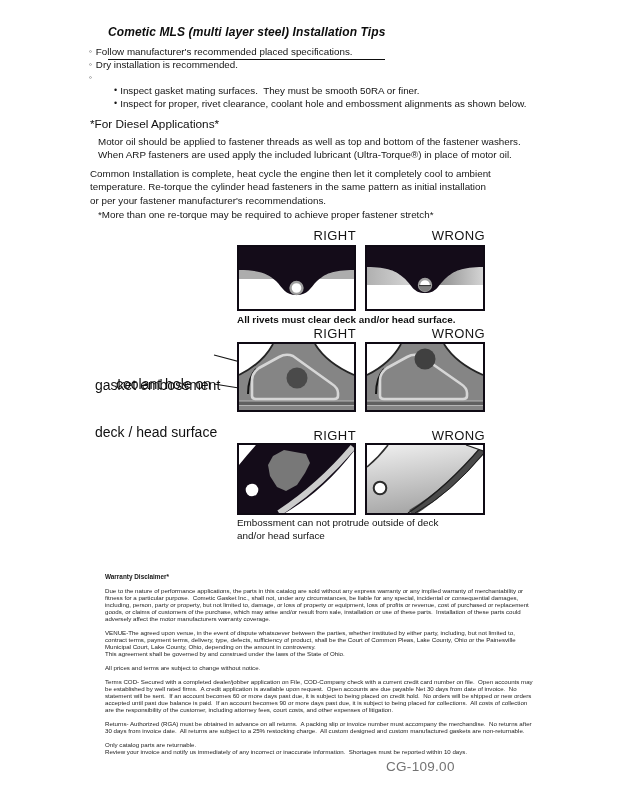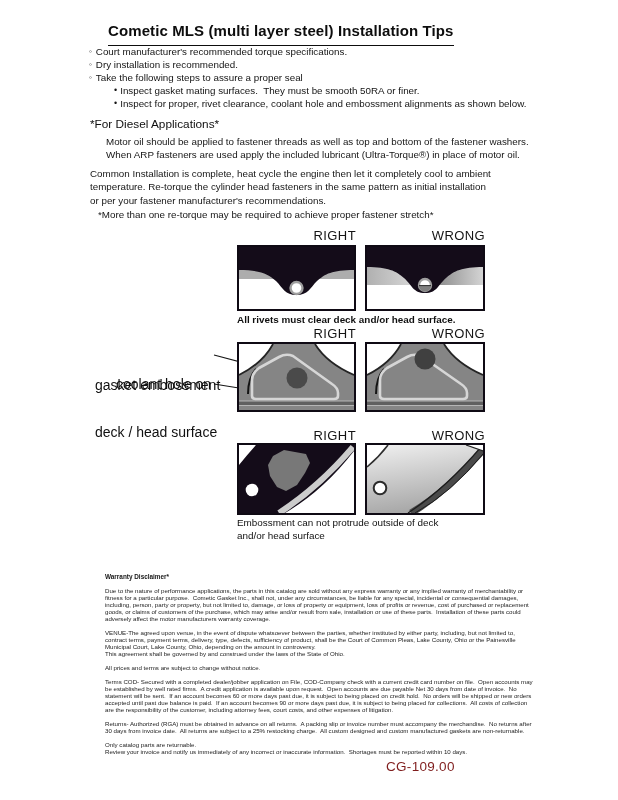--- a/index.html
+++ b/index.html
@@ -7,75 +7,75 @@
     position:relative;
     width:618px;height:800px;
     background:#ffffff;
     font-family:"Liberation Sans", sans-serif;
     color:#141414;
     overflow:hidden;
   }
   .abs{position:absolute;}
   
   .doc-title{
-    font-size:15px;font-weight:bold;color:#0d0d0d;
-    display:inline-block;border-bottom:1.7px solid #0d0d0d;padding-bottom:6px;
-    letter-spacing:0.1px;white-space:pre;
+    font-size:12px;font-weight:bold;color:#0d0d0d;
+    display:inline-block;border-bottom:1.7px solid #0d0d0d;padding-bottom:20px;
+    letter-spacing:0.1px;white-space:pre;font-style:italic;
   }
   
   .bullet-row{display:flex;align-items:flex-start;font-size:9.8px;line-height:13px;white-space:pre;}
   .bullet-glyph{font-size:8px;line-height:13px;margin-right:4px;color:#141414;}
   .sub-bullet-row{display:flex;align-items:flex-start;font-size:9.8px;line-height:13px;margin-left:25px;white-space:pre;}
   .sub-bullet-glyph{font-size:9px;line-height:13px;margin-right:3px;color:#141414;}
   
   .section-heading{font-size:11.8px;font-weight:normal;color:#0f0f0f;white-space:pre;}
   .body-line{font-size:9.8px;line-height:13.3px;white-space:pre;color:#161616;}
   
   .dg-label{font-size:13px;color:#141414;text-align:right;letter-spacing:0.4px;white-space:pre;}
   .dbox{position:absolute;border:2px solid #0f0a14;background:#ffffff;box-sizing:border-box;}
   .dbox svg{display:block;width:100%;height:100%;}
   .caption{font-size:9.9px;color:#101010;white-space:pre;font-weight:bold;}
   .caption-wrap{font-size:9.9px;color:#101010;line-height:12.5px;}
   .callout{font-size:14px;color:#101010;text-align:right;white-space:pre;}
   
   .legal-heading{font-size:6.4px;font-weight:bold;color:#151515;white-space:pre;}
   .legal-line{font-size:6.15px;line-height:7px;white-space:pre;color:#1c1c1c;}
   .legal-gap{height:7px;}
-  .doc-code{font-size:13.5px;color:#7f1d1d;letter-spacing:0.3px;white-space:pre;}
+  .doc-code{font-size:13.5px;color:#737373;letter-spacing:0.3px;white-space:pre;}
 </style>
 </head>
 <body>
 
 <div class="page">
 
   <div class="abs" style="left:108px;top:22px;">
     <span class="doc-title">Cometic MLS (multi layer steel) Installation Tips</span>
   </div>
 
   <div class="abs" style="left:89px;top:45px;">
     <div class="bullet-row">
-      <span class="bullet-glyph">◦</span><span>Court manufacturer's recommended torque specifications.</span>
+      <span class="bullet-glyph">◦</span><span>Follow manufacturer's recommended placed specifications.</span>
     </div>
     <div class="bullet-row">
       <span class="bullet-glyph">◦</span><span>Dry installation is recommended.</span>
     </div>
     <div class="bullet-row">
-      <span class="bullet-glyph">◦</span><span>Take the following steps to assure a proper seal</span>
+      <span class="bullet-glyph">◦</span>
     </div>
     <div class="sub-bullet-row">
       <span class="sub-bullet-glyph">•</span><span>Inspect gasket mating surfaces.  They must be smooth 50RA or finer.</span>
     </div>
     <div class="sub-bullet-row">
       <span class="sub-bullet-glyph">•</span><span>Inspect for proper, rivet clearance, coolant hole and embossment alignments as shown below.</span>
     </div>
   </div>
 
   <div class="abs section-heading" style="left:90px;top:117px;">*For Diesel Applications*</div>
 
-  <div class="abs" style="left:106px;top:135px;">
+  <div class="abs" style="left:98px;top:135px;">
     <div class="body-line">Motor oil should be applied to fastener threads as well as top and bottom of the fastener washers.</div>
     <div class="body-line">When ARP fasteners are used apply the included lubricant (Ultra-Torque®) in place of motor oil.</div>
   </div>
 
   <div class="abs" style="left:90px;top:167px;">
     <div class="body-line">Common Installation is complete, heat cycle the engine then let it completely cool to ambient</div>
     <div class="body-line">temperature. Re-torque the cylinder head fasteners in the same pattern as initial installation</div>
     <div class="body-line">or per your fastener manufacturer's recommendations.</div>
   </div>
 

